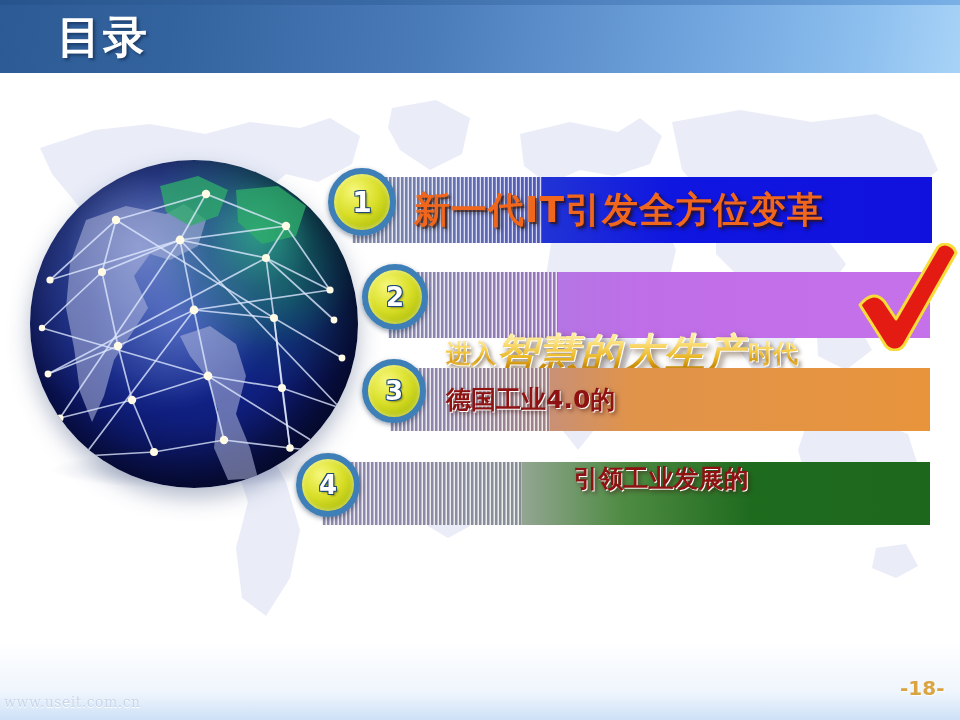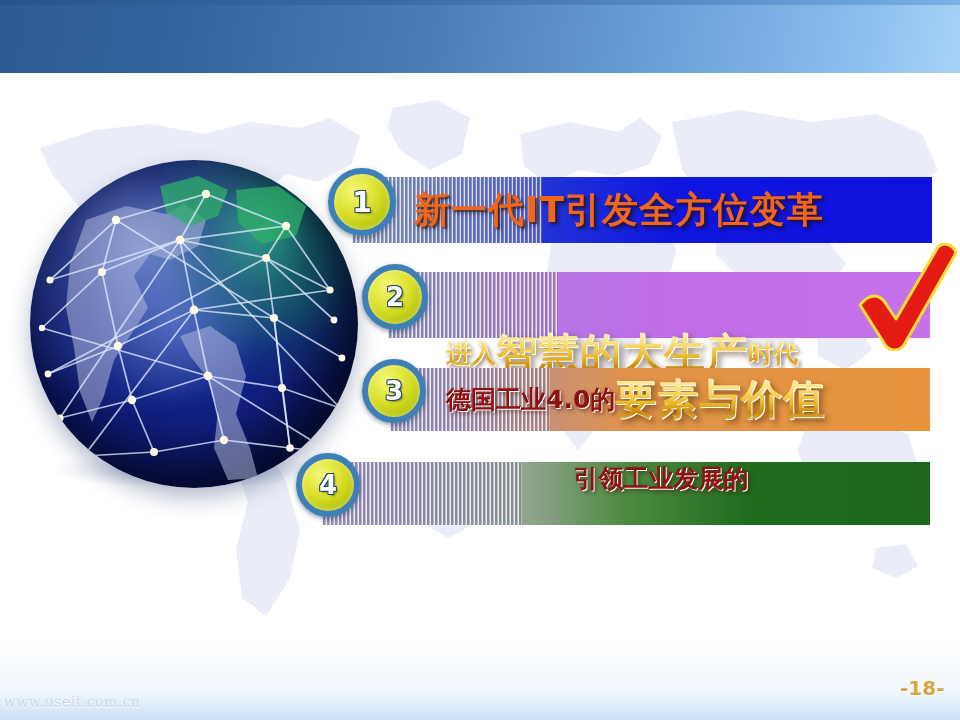--- a/index.html
+++ b/index.html
@@ -116,20 +116,21 @@
     -webkit-background-clip:text; background-clip:text; -webkit-text-fill-color:transparent;
     text-shadow:0 0 0 rgba(0,0,0,0);
     filter:drop-shadow(1px 1px 0 #ffffff) drop-shadow(2px 2px 2px rgba(70,40,10,.55));
   }
   .gold-lg {
     font-size:41px; font-weight:bold;
     background:linear-gradient(180deg,#fffbd6 0%,#fbe07d 30%,#e9b523 58%,#c8890a 74%,#f7de8e 100%);
     -webkit-background-clip:text; background-clip:text; -webkit-text-fill-color:transparent;
     letter-spacing:1px;
     filter:drop-shadow(1.5px 1.5px 0 #ffffff) drop-shadow(3px 3px 3px rgba(70,40,10,.55));
+    font-style:italic;
   }
   #badge2 { left:-26px; top:-8px; width:66px; height:66px; font-size:26px; }
   #checkmark { position:absolute; left:852px; top:243px; width:110px; height:108px; pointer-events:none; }
 
   
   #bar3 { left:390px; top:368px; width:540px; height:63px; }
   #bar3 .bar-bg { background:linear-gradient(90deg,#a49ec0 0px,#a796c2 50px,#c08f86 130px,#e0934a 240px,#e8943c 100%); }
   #bar3 .bar-stripes { width:160px; }
   #bar3 .bar-label { padding-left:56px; }
   .darkred-sm {
@@ -189,20 +190,21 @@
 
         <path d="M876 470 L906 466 L918 488 L896 500 L872 490 Z"></path>
         <path d="M430 430 L460 424 L470 448 L448 460 L428 448 Z"></path>
       </g>
     </svg>
   </div>
 
   <div id="header">
     <div id="header-topstrip"></div>
   </div>
+  <div id="header-title">目录</div>
 
   <div id="globe-wrap">
     <div id="globe-shadow"></div>
     <div id="globe">
       <svg viewBox="0 0 328 328" xmlns="http://www.w3.org/2000/svg">
 
         <g fill="#aeb6dd" fill-opacity="0.55">
           <path d="M56 60 L96 46 L136 54 L154 44 L176 60 L168 86 L140 100 L120 94 L104 116 L118 148 L100 176 L84 200 L74 236 L62 262 L50 232 L44 188 L36 148 L40 104 Z"></path>
           <path d="M150 176 L180 166 L206 184 L216 216 L206 254 L220 288 L228 318 L198 320 L184 288 L188 250 L176 216 L160 196 Z"></path>
         </g>
@@ -283,21 +285,20 @@
     <svg viewBox="0 0 110 108" xmlns="http://www.w3.org/2000/svg">
       <path d="M8 62 C16 52 24 50 32 58 L44 76 L86 4 C92 -2 102 2 104 10 L52 102 C46 110 36 108 32 100 Z" fill="#e41b12" stroke="#f8dc3a" stroke-width="3" stroke-linejoin="round"></path>
     </svg>
   </div>
 
   <div class="bar" id="bar3">
     <div class="bar-bg"></div>
     <div class="bar-stripes"></div>
     <div class="bar-label">
       <span class="darkred-sm">德国工业4.0的</span>
-      <span class="gold-lg">要素与价值</span>
     </div>
     <div class="badge" id="badge3">3</div>
   </div>
 
   <div class="bar" id="bar4">
     <div class="bar-bg"></div>
     <div class="bar-stripes"></div>
     <div class="bar-label">
       <span class="darkred-sm">引领工业发展的</span>
     </div>

